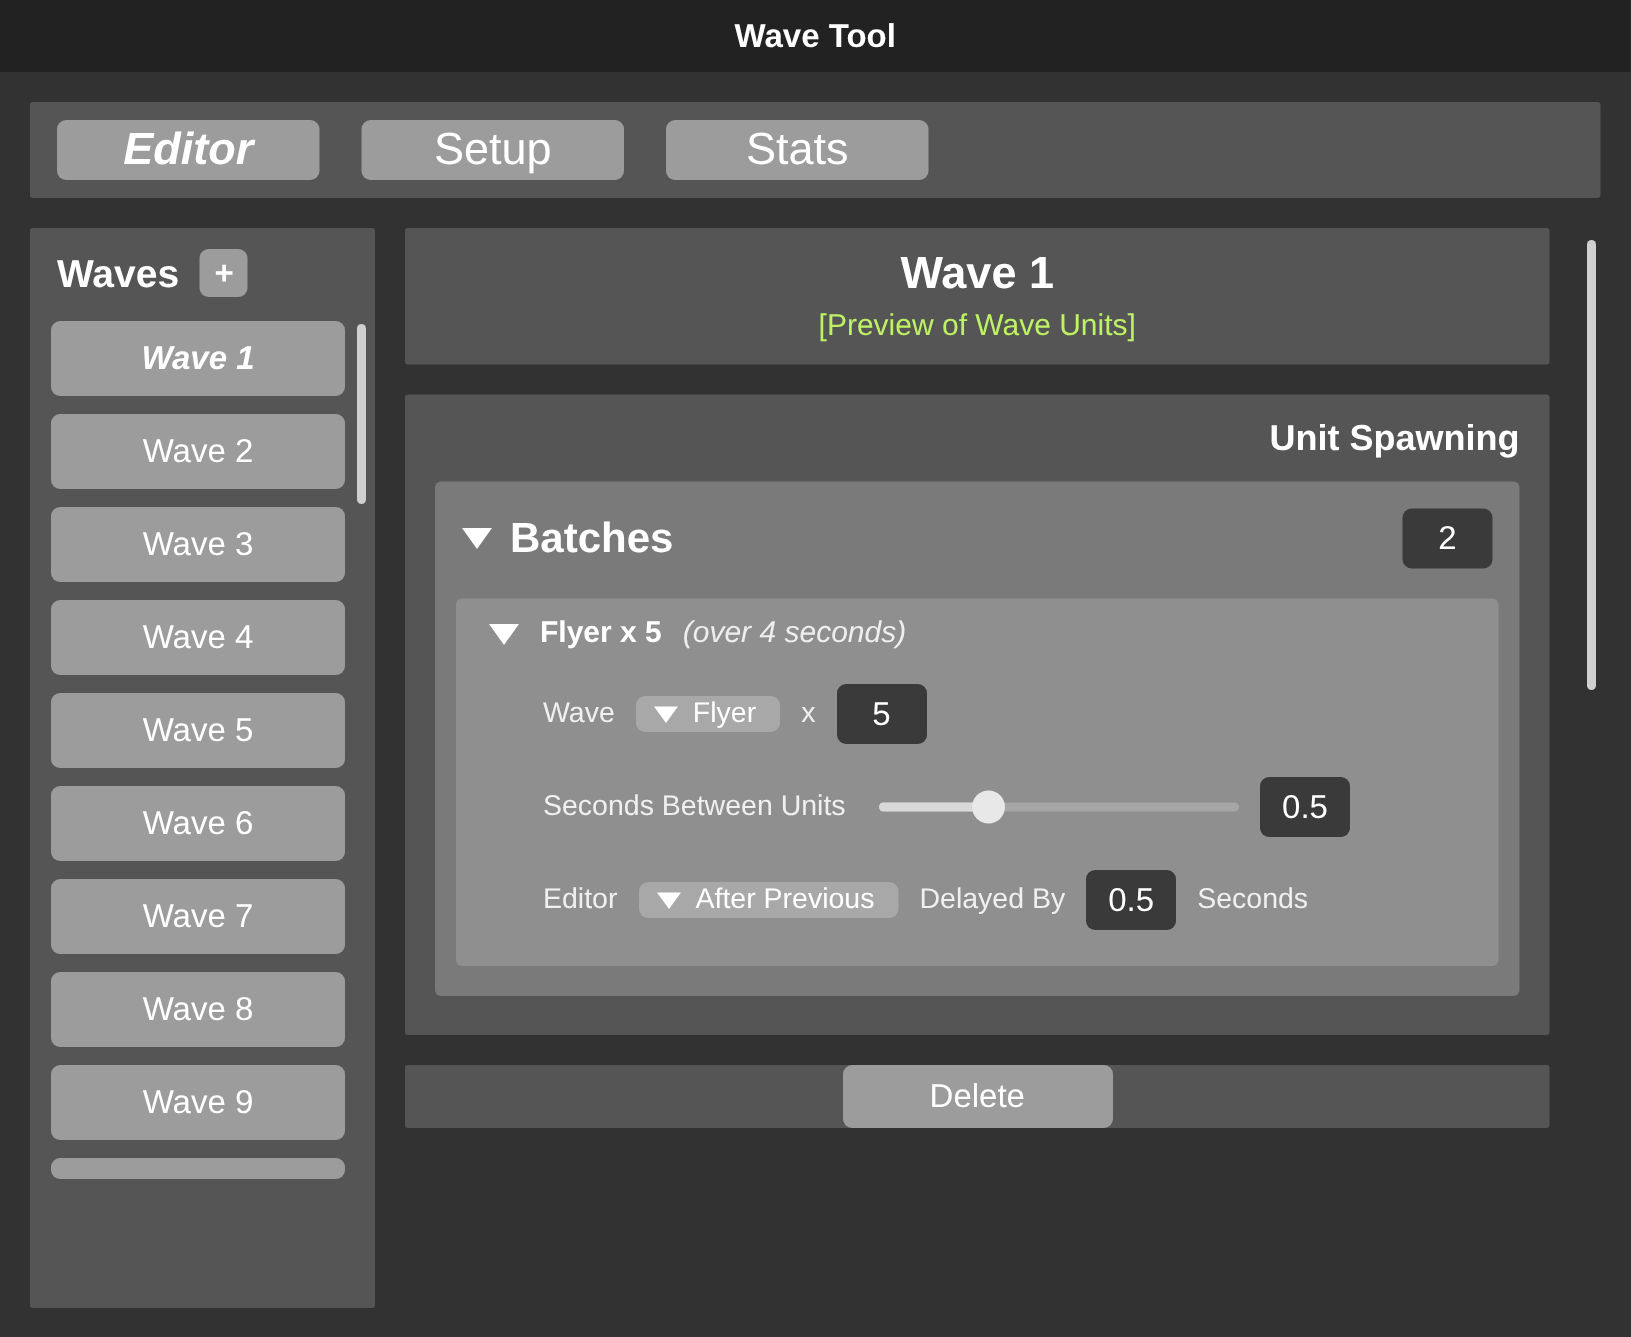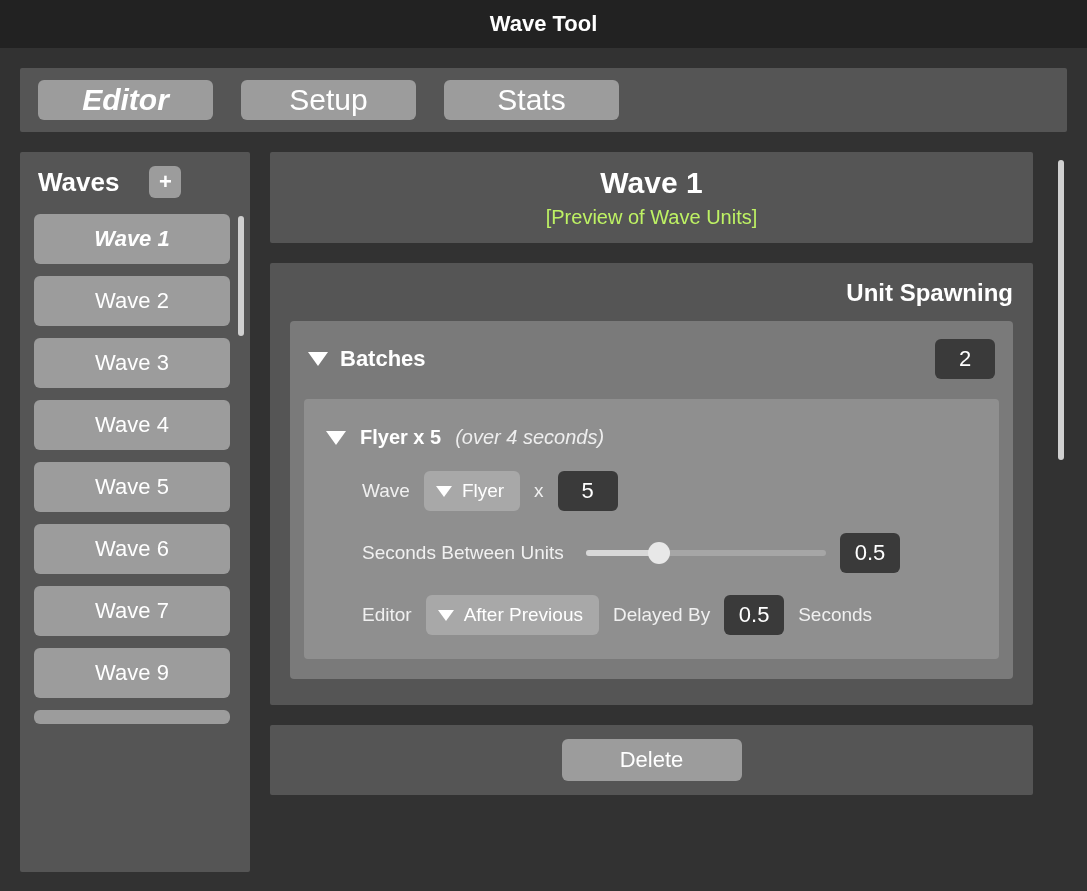--- a/index.html
+++ b/index.html
@@ -51,21 +51,21 @@
   .sidebar {
     background: #555;
     width: 230px;
     border-radius: 2px;
     padding: 14px 8px 14px 14px;
     position: relative;
   }
   .sidebar-header {
     display: flex;
     align-items: center;
-    gap: 30px;
+    gap: 14px;
     margin-bottom: 16px;
     padding-left: 4px;
   }
   .sidebar-title { font-size: 26px; font-weight: bold; }
   .plus-btn {
     background: #9c9c9c;
     width: 32px; height: 32px;
     border-radius: 6px;
     display: flex; align-items: center; justify-content: center;
     font-size: 22px; font-weight: bold;
@@ -133,21 +133,21 @@
     padding: 10px 14px 20px 14px;
   }
   .batches-header {
     display: flex;
     align-items: center;
     justify-content: space-between;
     padding: 8px 4px;
   }
   .batches-left {
     display: flex; align-items: center; gap: 12px;
-    font-size: 22px; font-weight: bold;
+    font-size: 28px; font-weight: bold;
   }
   .tri-down {
     width: 0; height: 0;
     border-left: 10px solid transparent;
     border-right: 10px solid transparent;
     border-top: 14px solid #fff;
     display: inline-block;
   }
   .tri-down-sm {
     width: 0; height: 0;
@@ -165,38 +165,38 @@
     display: flex;
     align-items: center;
     justify-content: center;
     font-size: 22px;
     color: #fff;
   }
   .batch-inner {
     background: #8f8f8f;
     border-radius: 4px;
     margin-top: 12px;
-    padding: 27px 22px 24px 22px;
+    padding: 12px 22px 24px 22px;
   }
   .batch-title-row {
     display: flex; align-items: center; gap: 14px;
     font-size: 20px;
   }
   .batch-title-row .bold { font-weight: bold; }
   .batch-title-row .italic { font-style: italic; color: #eee; }
   .row {
     display: flex; align-items: center; gap: 14px;
     margin-top: 22px;
     padding-left: 36px;
     font-size: 19px;
   }
   .dropdown {
     background: #a8a8a8;
     border-radius: 6px;
-    height: 40px;
+    height: 24px;
     padding: 0 16px 0 12px;
     display: flex;
     align-items: center;
     gap: 10px;
     cursor: pointer;
   }
   .slider-track {
     background: #a6a6a6;
     height: 6px;
     width: 240px;
@@ -216,21 +216,20 @@
     position: absolute;
     top: -8px;
     left: 62px;
     width: 22px; height: 22px;
     background: #e8e8e8;
     border-radius: 50%;
   }
   .delete-panel {
     background: #555;
     border-radius: 2px;
-    padding: 14px;
     display: flex;
     align-items: center;
     justify-content: center;
   }
   .delete-btn {
     background: #9c9c9c;
     width: 180px;
     height: 42px;
     border-radius: 6px;
     display: flex; align-items: center; justify-content: center;
@@ -277,20 +276,21 @@
         <div class="plus-btn">+</div>
       </div>
       <div class="wave-list">
         <div class="wave-item active">Wave 1</div>
         <div class="wave-item">Wave 2</div>
         <div class="wave-item">Wave 3</div>
         <div class="wave-item">Wave 4</div>
         <div class="wave-item">Wave 5</div>
         <div class="wave-item">Wave 6</div>
         <div class="wave-item">Wave 7</div>
+        <div class="wave-item">Wave 8</div>
         <div class="wave-item">Wave 9</div>
         <div class="wave-item" style="height:14px;"></div>
       </div>
       <div class="sidebar-scroll">
         <div class="sidebar-thumb"></div>
       </div>
     </div>
 
     <div class="main">
       <div class="header-panel">

